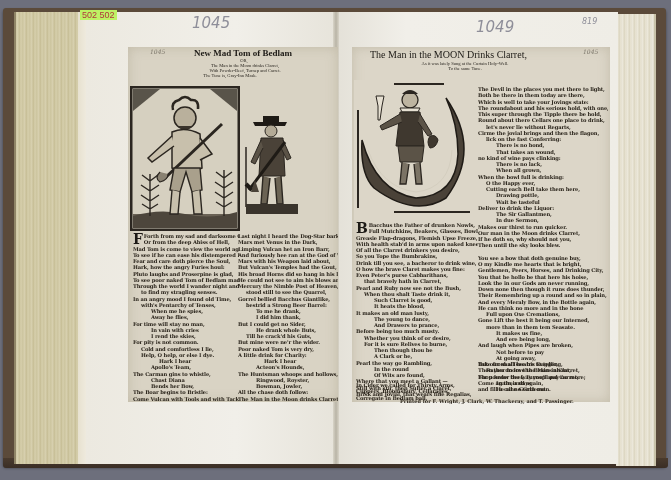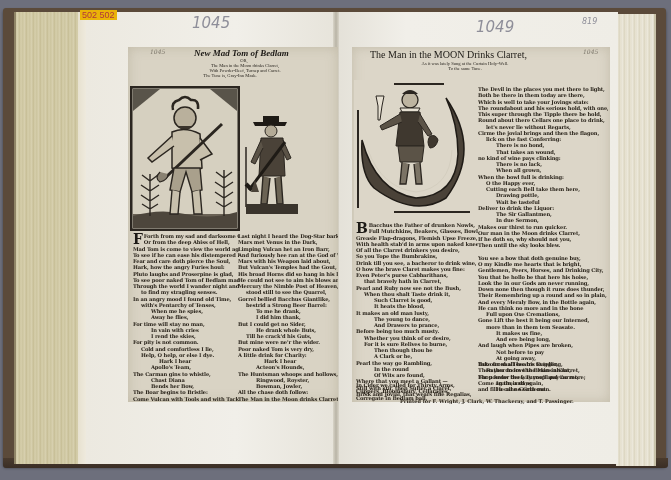--- a/index.html
+++ b/index.html
@@ -42,21 +42,21 @@
     .page-right { left: 336px; width: 282px; background: linear-gradient(90deg, #e4e1d8, #f1efe9 25%, #efede6); }
     .gutter {
       position: absolute; left: 333px; top: 12px; width: 6px; height: 452px;
       background: linear-gradient(90deg, #d8d4c8, #b9b4a6 50%, #d8d4c8);
     }
 
     
     .pencil { position: absolute; color: #8e8e99; font-family: "DejaVu Sans", sans-serif; font-style: italic; }
     .shelfmark {
       position: absolute; left: 80px; top: 10px; font-size: 9px; color: #b0383c;
-      font-family: "Liberation Sans", sans-serif; background: #eab308; padding: 0 2px;
+      font-family: "Liberation Sans", sans-serif; background: #bef264; padding: 0 2px;
     }
 
     
     .sheet {
       position: absolute; background: #d9d3c4;
       box-shadow: inset 0 0 12px rgba(150,140,115,.35);
     }
     .sheet-left  { left: 128px; top: 47px; width: 210px; height: 355px; }
     .sheet-right { left: 352px; top: 47px; width: 258px; height: 355px; background: #dcd6c8; }
 
@@ -103,21 +103,21 @@
 <div class="gutter"></div>
 
 <div class="shelfmark">502 502</div>
 <div class="pencil" style="left:192px;top:14px;font-size:15px;">1045</div>
 <div class="pencil" style="left:476px;top:18px;font-size:15px;font-style:italic;">1049</div>
 <div class="pencil" style="left:582px;top:17px;font-size:8px;">819</div>
 
 <div class="sheet sheet-left"></div>
 <div class="folio" style="left:150px;top:48px;">1045</div>
 
-<div class="ballad-title" style="left:194px;top:48px;font-size:9px;font-weight:bold;font-style:italic;">New Mad Tom of Bedlam</div>
+<div class="ballad-title" style="left:194px;top:48px;font-size:9px;font-weight:bold;">New Mad Tom of Bedlam</div>
 <div class="sub" style="left:224px;top:58px;width:40px;">OR,</div>
 <div class="sub" style="left:180px;top:63px;width:130px;">The Man in the Moon drinks Clarret,</div>
 <div class="sub" style="left:180px;top:68px;width:130px;">With Powder-Beef, Turnep and Carret.</div>
 <div class="sub" style="left:180px;top:73px;width:100px;">The Tune is, Gray-Inn Mask.</div>
 
 <div class="woodcut" style="left:130px;top:86px;">
   <svg width="110" height="145" viewBox="0 0 110 145">
     <rect x="1" y="1" width="108" height="143" fill="#d6d0c0" stroke="#2b2620" stroke-width="3"></rect>
     <path d="M3 3 L30 3 L3 25 Z" fill="#3a342c" opacity=".8"></path>
     <path d="M107 3 L80 3 L107 25 Z" fill="#3a342c" opacity=".8"></path>

